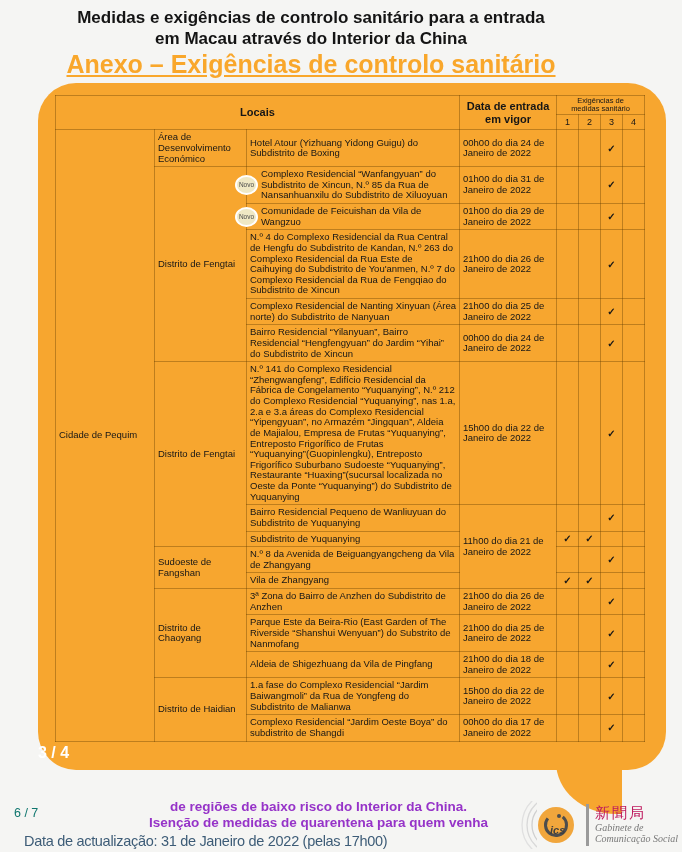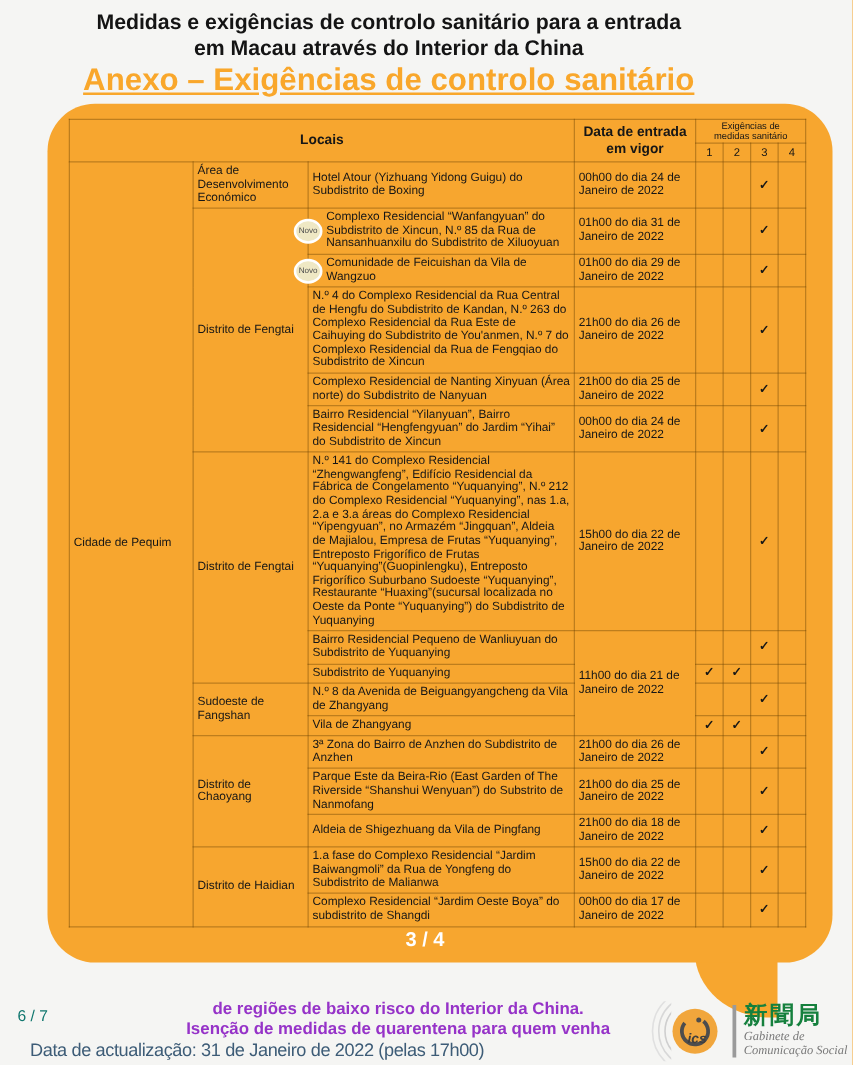--- a/index.html
+++ b/index.html
@@ -57,21 +57,21 @@
   td.loc{position:relative;margin-top:28px;}
   td.loc.has-novo{padding-left:14px;}
   .novo{
     position:absolute;left:-12px;top:50%;transform:translateY(-50%);
     width:23px;height:20px;border-radius:50%;
     background:#EFE8C4;border:2px solid #ffffff;
     display:flex;align-items:center;justify-content:center;
     font-size:6.5px;color:#4a4a4a;box-sizing:border-box;
   }
   .panel-pageno{
-    text-align:center;
+    text-align:left;
     padding:2px 24px 4px 0;
     color:#ffffff;font-weight:bold;font-size:16px;
   }
 
   
   .corner-swoosh{
     position:absolute;right:0;top:762px;width:66px;height:52px;
     background:#F7A62F;border-bottom-left-radius:60px 52px;z-index:1;
   }
 
@@ -85,21 +85,21 @@
   }
   .update-date{
     position:absolute;left:24px;bottom:3px;
     font-size:14.5px;color:#3D5C77;letter-spacing:-0.3px;
   }
   .logo{
     position:absolute;right:4px;top:3px;
     display:flex;align-items:center;
   }
   .logo-divider{width:3px;height:42px;background:#9a9a9a;margin:0 6px 0 2px;}
-  .logo-cn{font-size:19px;font-weight:bold;color:#15803d;letter-spacing:2px;line-height:1.1;}
+  .logo-cn{font-size:15px;font-weight:normal;color:#be185d;letter-spacing:2px;line-height:1.1;}
   .logo-pt{font-size:10px;font-style:italic;color:#787878;line-height:1.15;font-family:Liberation Serif, serif;}
 </style>
 </head>
 <body>
 
 <div class="page">
 
   <div class="titles">
     <div class="title-line">Medidas e exigências de controlo sanitário para a entrada</div>
     <div class="title-line">em Macau através do Interior da China</div>

